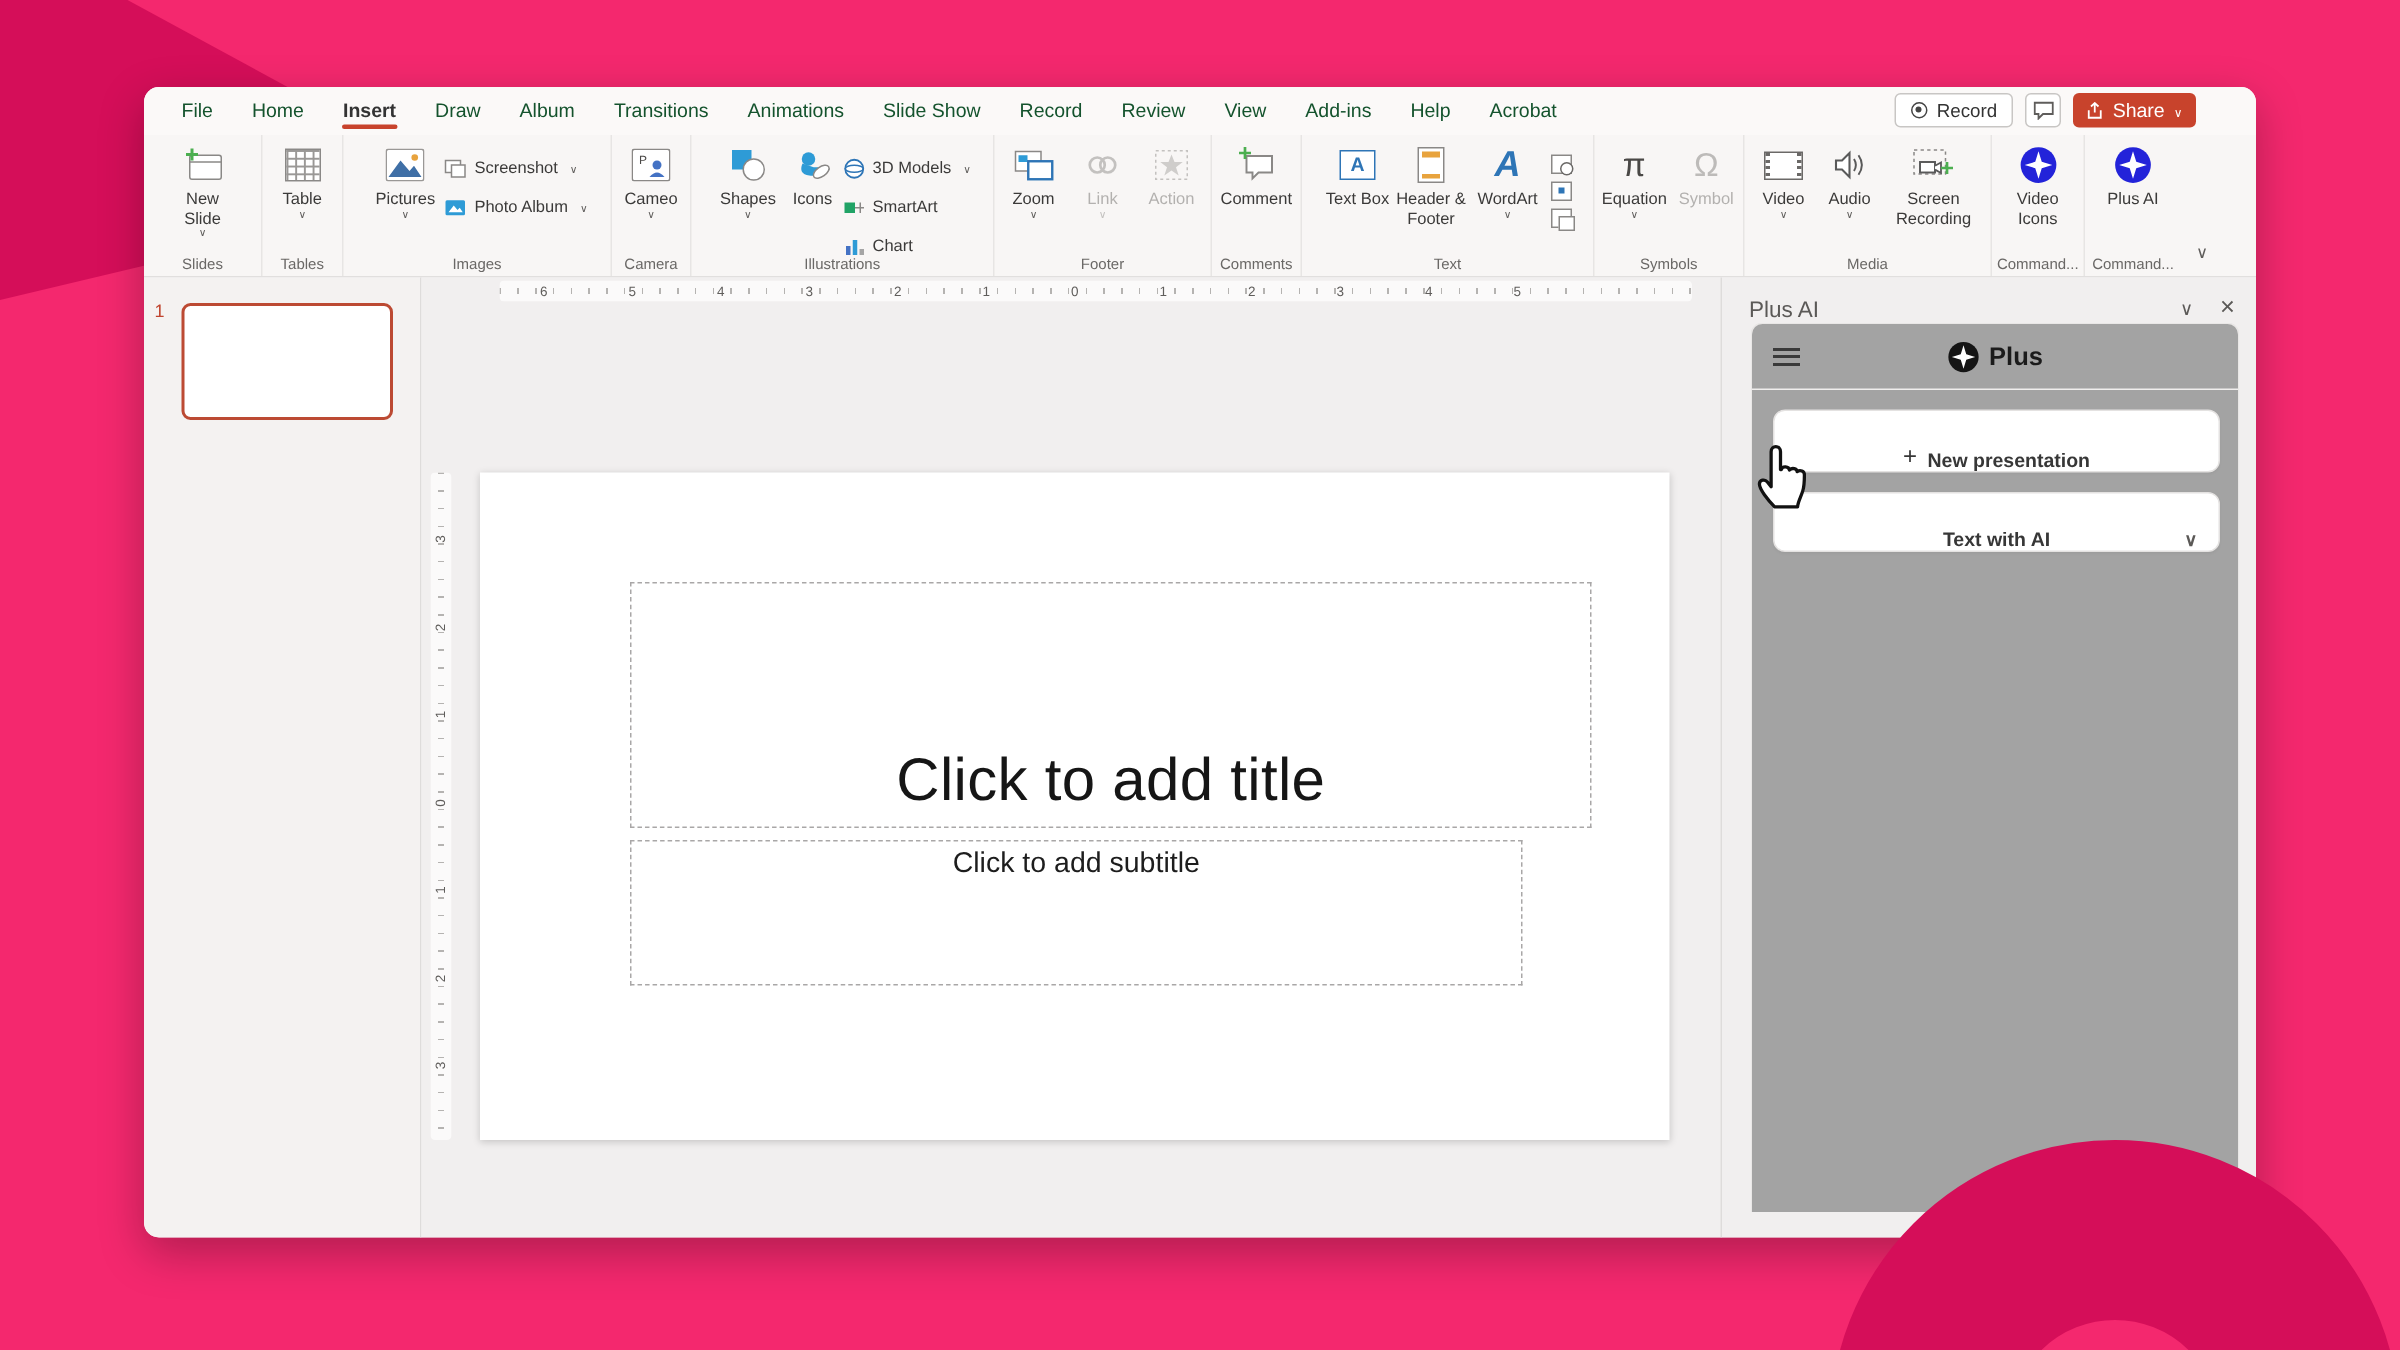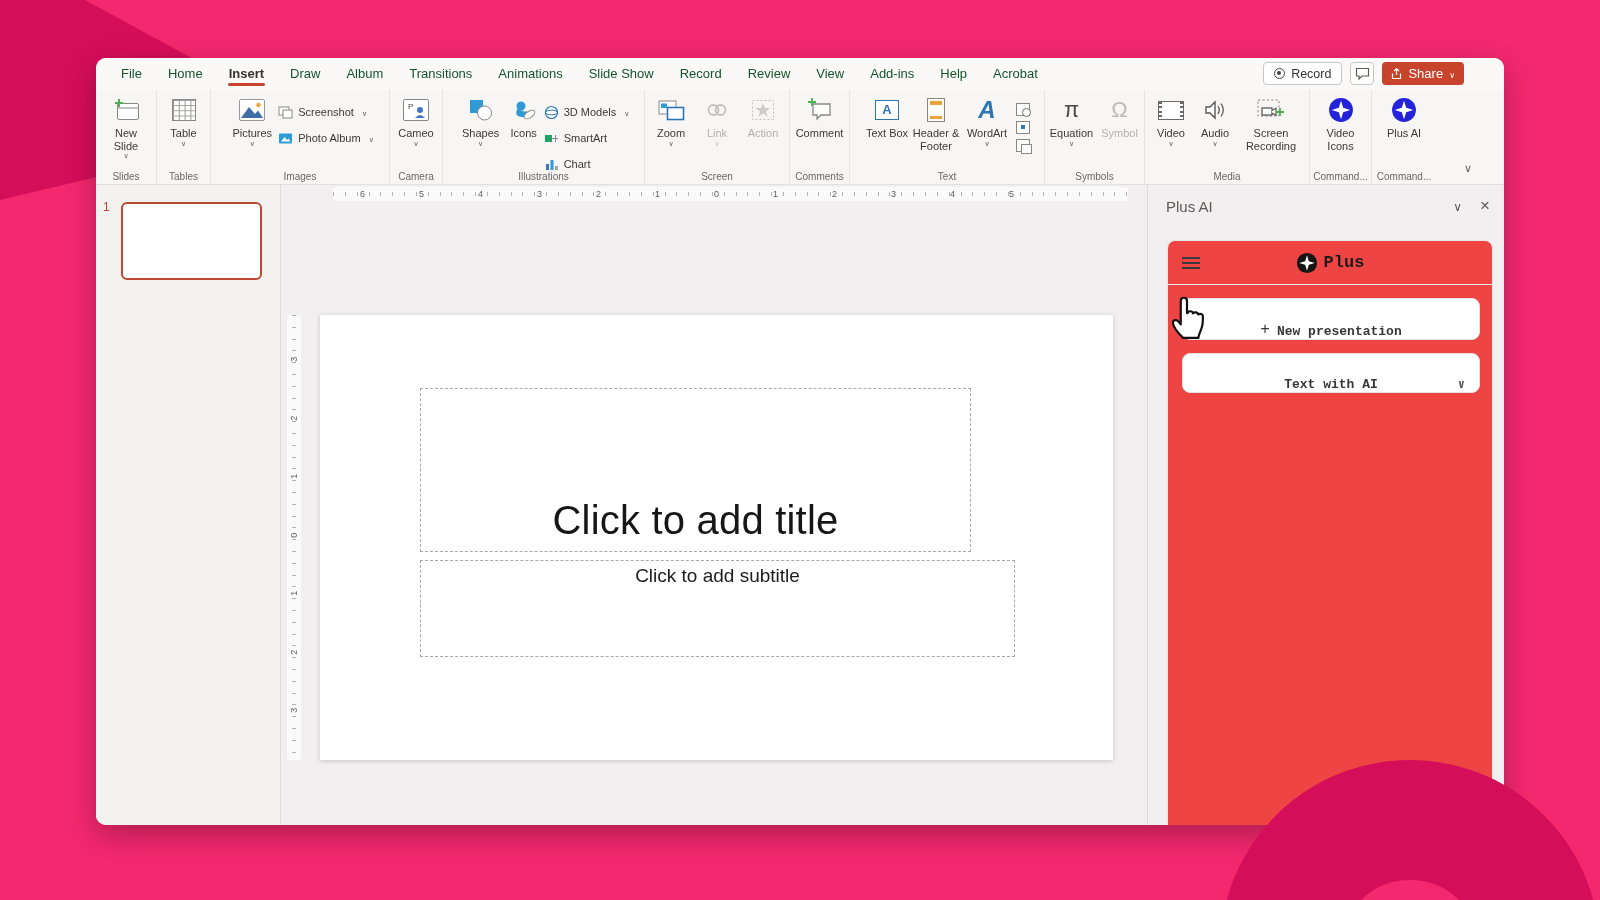--- a/index.html
+++ b/index.html
@@ -37,21 +37,21 @@
     border-radius:4px; padding:2px 9px; font-size:13px; height:23px; }
   .share-caret::after { content:"\2228"; font-size:8px; color:#fff; }
 
   
   .ribbon { position:absolute; left:0; top:32px; width:1408px; height:95px; background:#F8F6F5;
     border-bottom:1px solid #E1DFDE; display:flex; }
   .rgroup { position:relative; height:100%; border-right:1px solid #E7E5E4;
     display:flex; align-items:flex-start; justify-content:center; padding-top:5px; }
   .glabel { position:absolute; bottom:2px; left:0; right:0; text-align:center; font-size:10px;
     color:#6a6866; white-space:nowrap; overflow:hidden; }
-  .g-slides{width:61px} .g-tables{width:54px} .g-images{width:179px} .g-camera{width:53px}
+  .g-slides{width:79px} .g-tables{width:54px} .g-images{width:179px} .g-camera{width:53px}
   .g-illustrations{width:202px} .g-links{width:145px} .g-comments{width:60px} .g-text{width:195px}
   .g-symbols{width:100px} .g-media{width:165px} .g-cmd1{width:62px} .g-cmd2{width:64px}
 
   .bigbtn { display:flex; flex-direction:column; align-items:center; width:46px; font-size:11px;
     color:#3b3a39; line-height:1.15; text-align:center; }
   .bigbtn .iconbox { height:30px; display:flex; align-items:center; justify-content:center; }
   .bigbtn .blabel { margin-top:2px; }
   .caret::after { content:"\2228"; font-size:7px; color:#5f5d5b; display:block; line-height:8px; }
   .disabled, .disabled .blabel { color:#B3B1AF; }
   .disabled .caret::after { color:#C3C1BF; }
@@ -111,39 +111,39 @@
     background-image: repeating-linear-gradient(180deg, #B5B3B1 0 1px, transparent 1px 11.8px);
     background-size:4px 100%; background-position:center 0; background-repeat:no-repeat; }
   .vruler-nums { position:absolute; left:6px; top:145px; width:14px; height:410px;
     display:flex; flex-direction:column; }
   .vruler-nums span { flex:1; text-align:center; font-size:9px; color:#5f5d5b;
     display:flex; align-items:center; justify-content:center; transform:rotate(-90deg); }
 
   .canvas { position:absolute; left:39px; top:130px; width:793px; height:445px; background:#fff;
     box-shadow:0 1px 5px rgba(0,0,0,.18); }
   .ph-box { position:absolute; border:1px dashed #A9A7A7; }
-  .title-box { left:100px; top:73px; width:551px; height:164px;
+  .title-box { left:100px; top:73px; width:641px; height:164px;
     display:flex; flex-direction:column; justify-content:flex-end; align-items:center; padding-bottom:8px; }
   .title-text { font-size:40px; color:#161616; letter-spacing:.2px; }
   .subtitle-box { left:100px; top:245px; width:595px; height:97px;
     display:flex; justify-content:center; align-items:flex-start; padding-top:4px; }
   .subtitle-text { font-size:19px; color:#1d1d1d; }
 
   
   .panel { position:absolute; left:1051px; top:127px; width:357px; height:640px; background:#F1EFEF;
     border-left:1px solid #DEDCDB; }
   .panel-header { position:absolute; left:18px; top:10px; right:14px; height:22px;
     display:flex; align-items:center; }
   .panel-title { font-size:15px; color:#5B5957; }
   .panel-hdr-icons { margin-left:auto; display:flex; gap:18px; align-items:center; }
   .chev-sm::after { content:"\2228"; font-size:12px; color:#5B5957; }
   .close-x::after { content:"\00D7"; font-size:17px; color:#5B5957; line-height:14px; }
 
-  .card { position:absolute; left:19px; top:55px; width:326px; height:593px; background:#ef4444;
-    border:1px solid #E9E7E6; border-bottom:none; border-radius:8px 8px 0 0;font-family:Liberation Mono, monospace; }
+  .card { position:absolute; left:19px; top:30px; width:326px; height:593px; background:#a3a3a3;
+    border:1px solid #E9E7E6; border-bottom:none; border-radius:8px 8px 0 0; }
   .card-header { height:44px; border-bottom:1px solid #F0EEED; display:flex; align-items:center;
     padding:0 14px; position:relative; }
   .hamburger { width:18px; height:12px;
     background-image:repeating-linear-gradient(180deg,#3a3a3a 0 2px, transparent 2px 5px); }
   .brand { position:absolute; left:0; right:0; display:flex; align-items:center; justify-content:center; gap:6px;
     pointer-events:none; }
   .brand-text { font-size:17px; font-weight:bold; color:#1b1b1b; }
   .panel-btn { position:absolute; left:14px; width:298px; background:#fff; border:1px solid #E4E2E1;
     border-radius:8px; display:flex; align-items:flex-end; justify-content:center;
     font-size:13px; font-weight:bold; color:#373737; box-shadow:0 1px 2px rgba(0,0,0,.04); }
@@ -350,21 +350,21 @@
       </div>
       <div class="bigbtn disabled">
         <div class="iconbox">
           <svg width="24" height="22" viewBox="0 0 24 22">
             <rect x="1.5" y="1.5" width="21" height="19" fill="none" stroke="#C3C1BF" stroke-dasharray="2 2"></rect>
             <path d="M12 4 L14 9 L19.5 9 L15 12.5 L16.8 18 L12 14.6 L7.2 18 L9 12.5 L4.5 9 L10 9 Z" fill="#CFCDCB"></path>
           </svg>
         </div>
         <span class="blabel">Action</span>
       </div>
-      <span class="glabel">Screen</span>
+      <span class="glabel">Footer</span>
     </div>
 
     <div class="rgroup g-comments">
       <div class="bigbtn" style="width:54px">
         <div class="iconbox">
           <svg width="26" height="24" viewBox="0 0 26 24">
             <path d="M6 6 h17 v11 h-9 l-4 4 v-4 h-4 z" fill="#fff" stroke="#8a8886" stroke-width="1.3"></path>
             <path d="M5 0 v8 M1 4 h8" stroke="#4CAF50" stroke-width="1.8"></path>
           </svg>
         </div>

